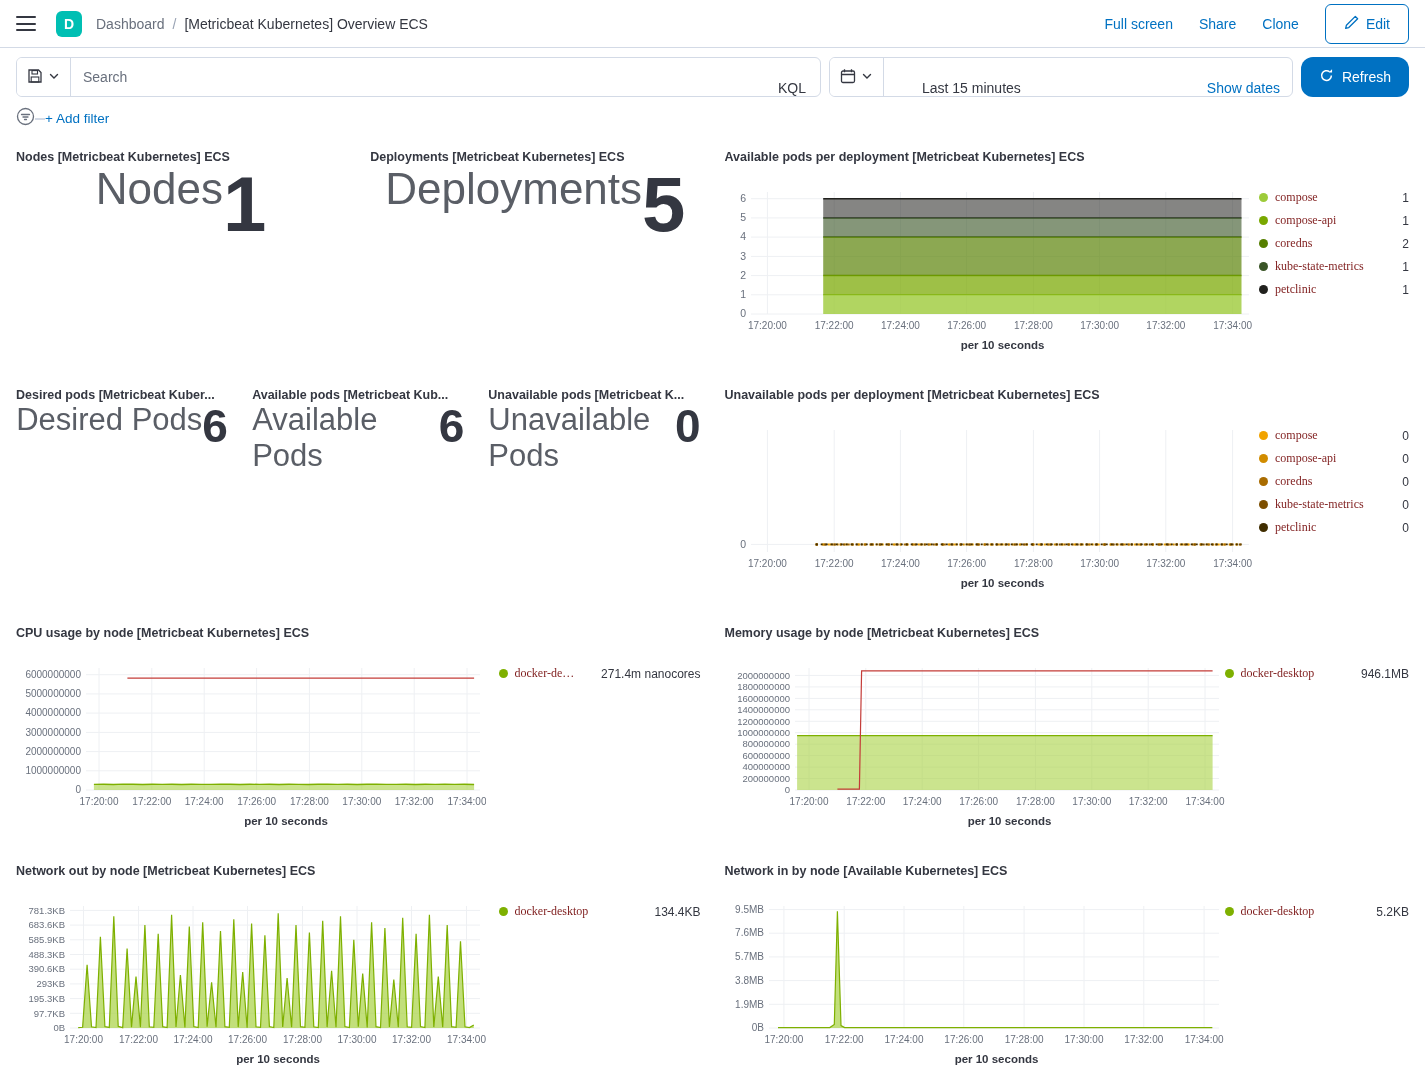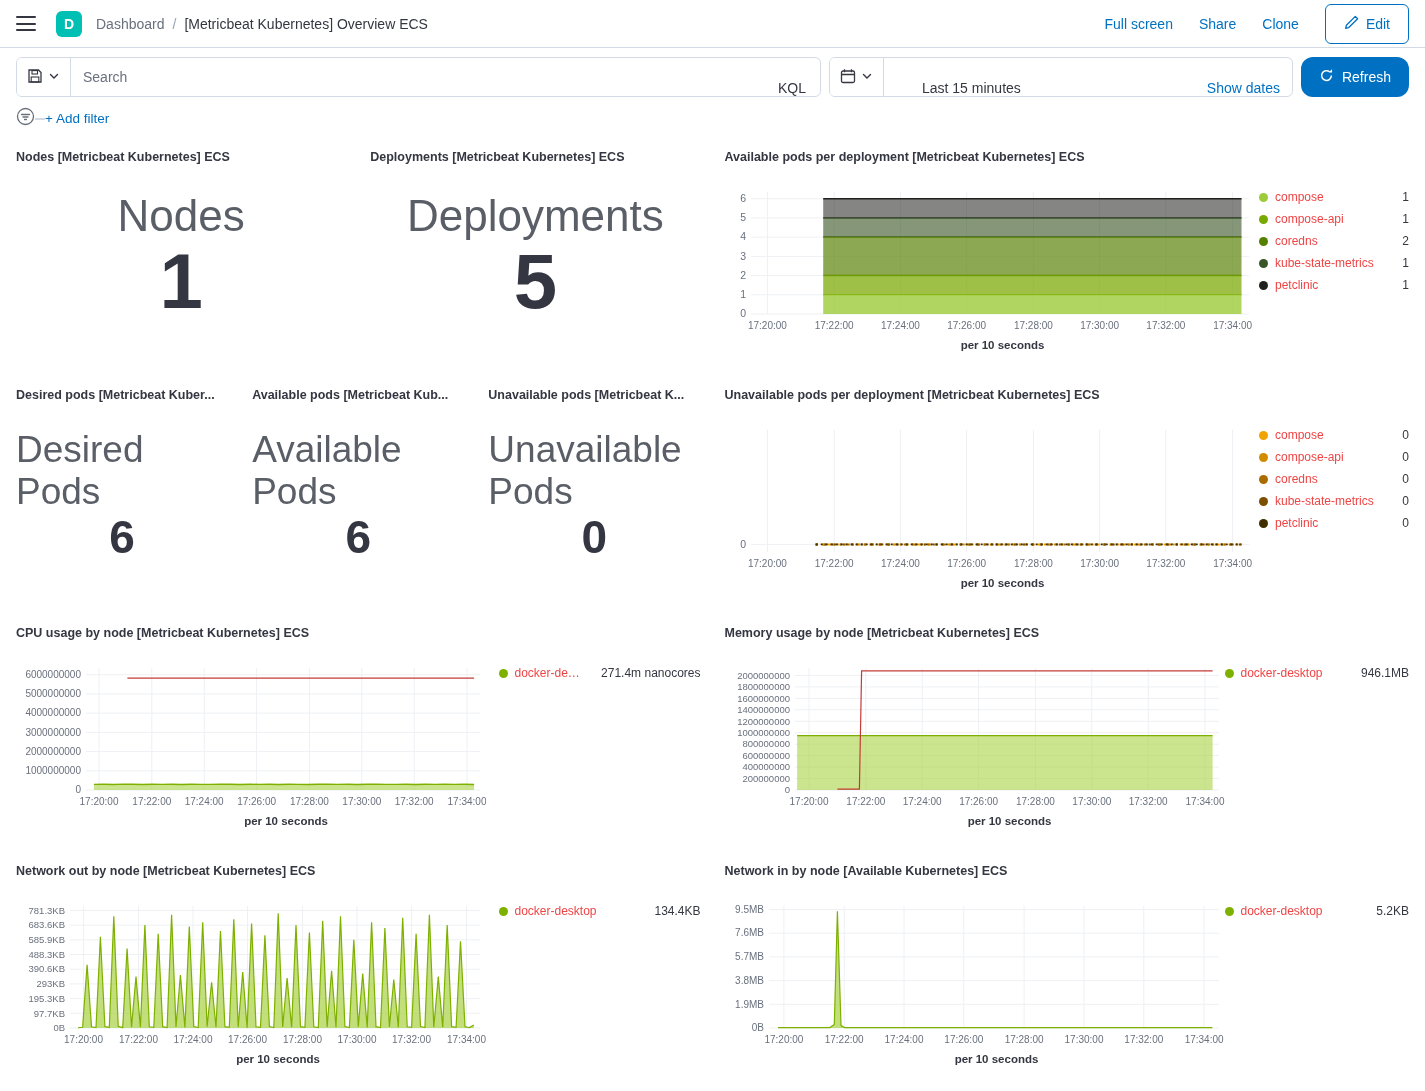--- a/index.html
+++ b/index.html
@@ -50,37 +50,37 @@
 
   
   .dashboard { display:grid; grid-template-columns:repeat(12,1fr); gap:8px;
     padding:2px 8px 8px; grid-auto-rows:230px; }
   .panel { background:#fff; padding:8px; overflow:hidden; }
   .span2 { grid-column:span 2; } .span3 { grid-column:span 3; } .span6 { grid-column:span 6; }
   .panel-title { font-size:12.5px; font-weight:700; color:#343741; cursor:pointer;
     white-space:nowrap; overflow:hidden; }
 
   .metric-panel { display:flex; flex-direction:column; }
-  .metric-body { flex:1; display:flex; flex-direction:column; align-items:center;
+  .metric-body { flex:1; display:flex; flex-direction:row; 
     justify-content:center; padding-bottom:14px; }
   .metric-label { color:#5a5e66; }
   .metric-value { color:#343741; font-weight:700; line-height:1.05; }
   .metric-lg .metric-label { font-size:44px; }
   .metric-lg .metric-value { font-size:78px; }
-  .metric-sm .metric-label { font-size:37px; }
+  .metric-sm .metric-label { font-size:31px; }
   .metric-sm .metric-value { font-size:46px; }
 
   .chart-row { display:flex; align-items:flex-start; margin-top:22px; }
   .chart-block { display:inline-flex; flex-direction:column; }
   .chart-canvas svg { display:block; }
   .legend { margin-left:auto; display:flex; flex-direction:column; gap:8px;
     font-size:12px; padding-top:4px; }
   .legend-item { display:flex; align-items:center; gap:7px; cursor:pointer; }
   .legend-dot { width:9px; height:9px; border-radius:50%; flex:none; }
-  .legend-label { color:#ef4444; white-space:nowrap; overflow:hidden; }
+  .legend-label { color:#7f1d1d; white-space:nowrap; overflow:hidden;font-family:Liberation Serif, serif; }
   .legend-value { margin-left:auto; color:#343741; white-space:nowrap; padding-left:8px; }
   .xaxis-label { text-align:center; font-size:11.5px; font-weight:700; color:#343741; margin-top:3px; }
 </style>
 </head>
 <body>
 
 <div class="top-bar">
   <div class="hamburger">
       <span></span>
       <span></span>

